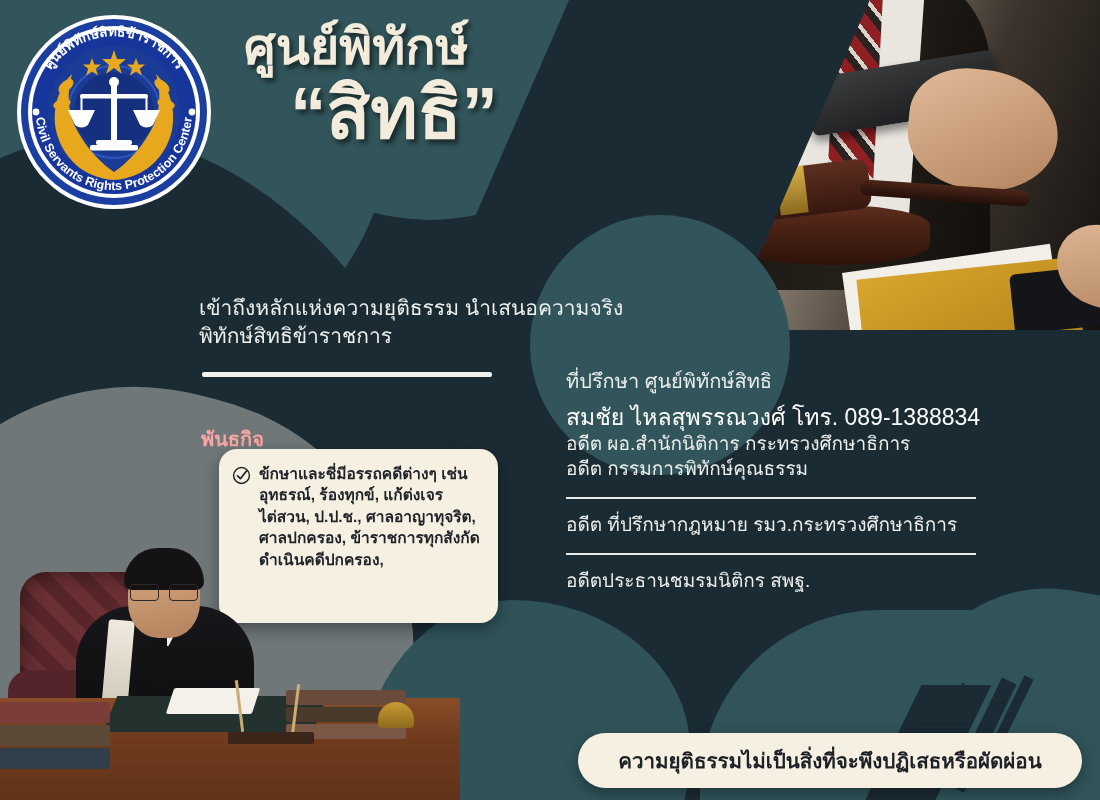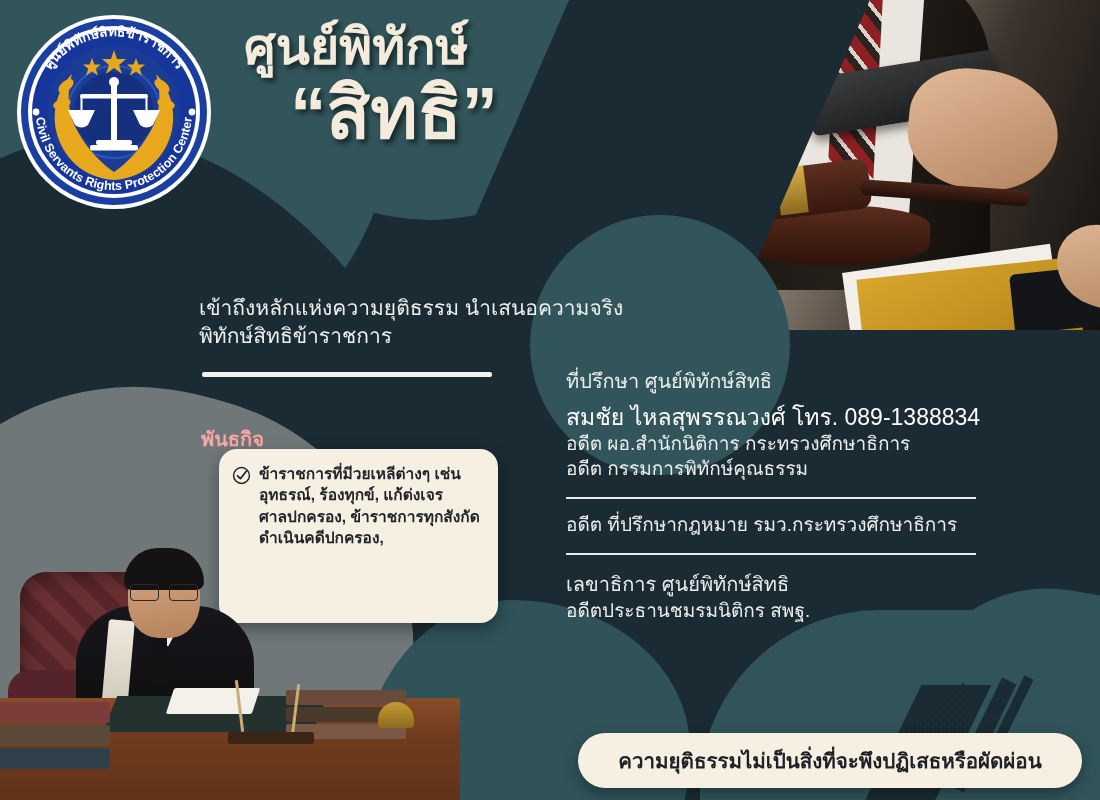--- a/index.html
+++ b/index.html
@@ -458,22 +458,23 @@
   <div class="mission-title">พันธกิจ</div>
 
   <div class="mission-card">
     <span class="check-icon">
       <svg width="19" height="19" viewBox="0 0 24 24">
         <circle cx="12" cy="12" r="10" fill="none" stroke="#1f2328" stroke-width="1.8"></circle>
         <path d="M7 12.4 L10.6 16 L18 6.6" fill="none" stroke="#1f2328" stroke-width="2.2" stroke-linecap="round" stroke-linejoin="round"></path>
       </svg>
     </span>
     <div class="mission-text">
-      <div>ข้าราชการที่มีวยเหลีต่างๆ เช่น</div>
+      <div>ข้กษาและชี่มีอรรถคดีต่างๆ เช่น</div>
       <div>อุทธรณ์, ร้องทุกข์, แก้ต่งเจร</div>
+      <div>ไต่สวน, ป.ป.ช., ศาลอาญาทุจริต,</div>
       <div>ศาลปกครอง, ข้าราชการทุกสังกัด</div>
       <div>ดำเนินคดีปกครอง,</div>
     </div>
   </div>
 
   <div class="judge">
     <div class="jd-chair"></div>
     <div class="jd-chair-arm"></div>
     <div class="jd-body"></div>
     <div class="jd-jabot"></div>
@@ -512,21 +513,20 @@
       <div class="c-sub">อดีต กรรมการพิทักษ์คุณธรรม</div>
     </div>
     <div class="c-rule"></div>
 
     <div class="contact">
       <div class="c-sub">อดีต ที่ปรึกษากฎหมาย รมว.กระทรวงศึกษาธิการ</div>
     </div>
     <div class="c-rule"></div>
 
     <div class="contact">
-      <div class="c-role">เลขาธิการ ศูนย์พิทักษ์สิทธิ</div>
       <div class="c-sub">อดีตประธานชมรมนิติกร สพฐ.</div>
     </div>
   </div>
 
   <div class="bottom-banner">
     <span>ความยุติธรรมไม่เป็นสิ่งที่จะพึงปฏิเสธหรือผัดผ่อน</span>
   </div>
 
 </div>
 

